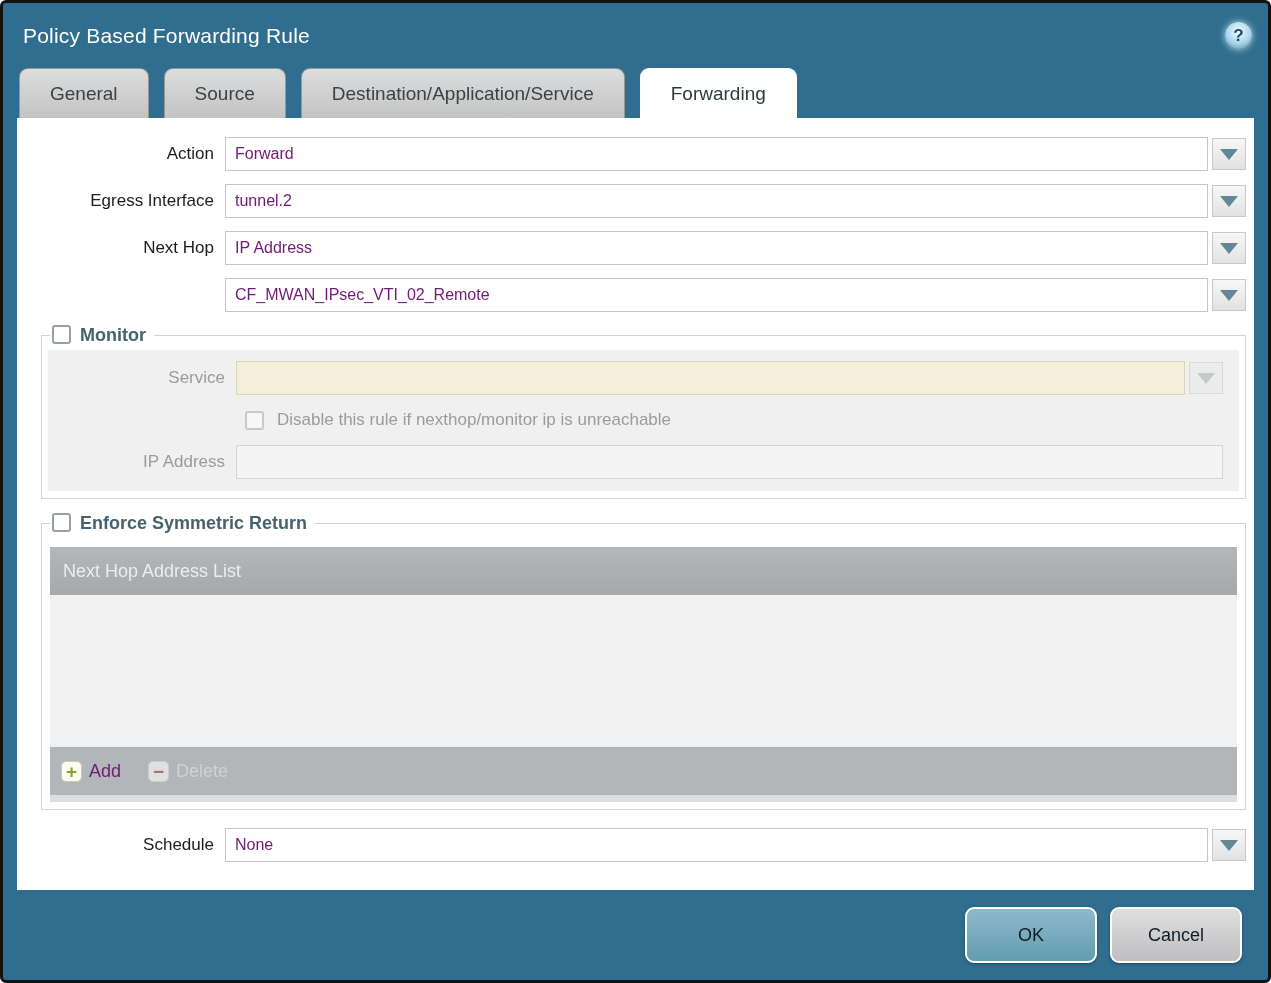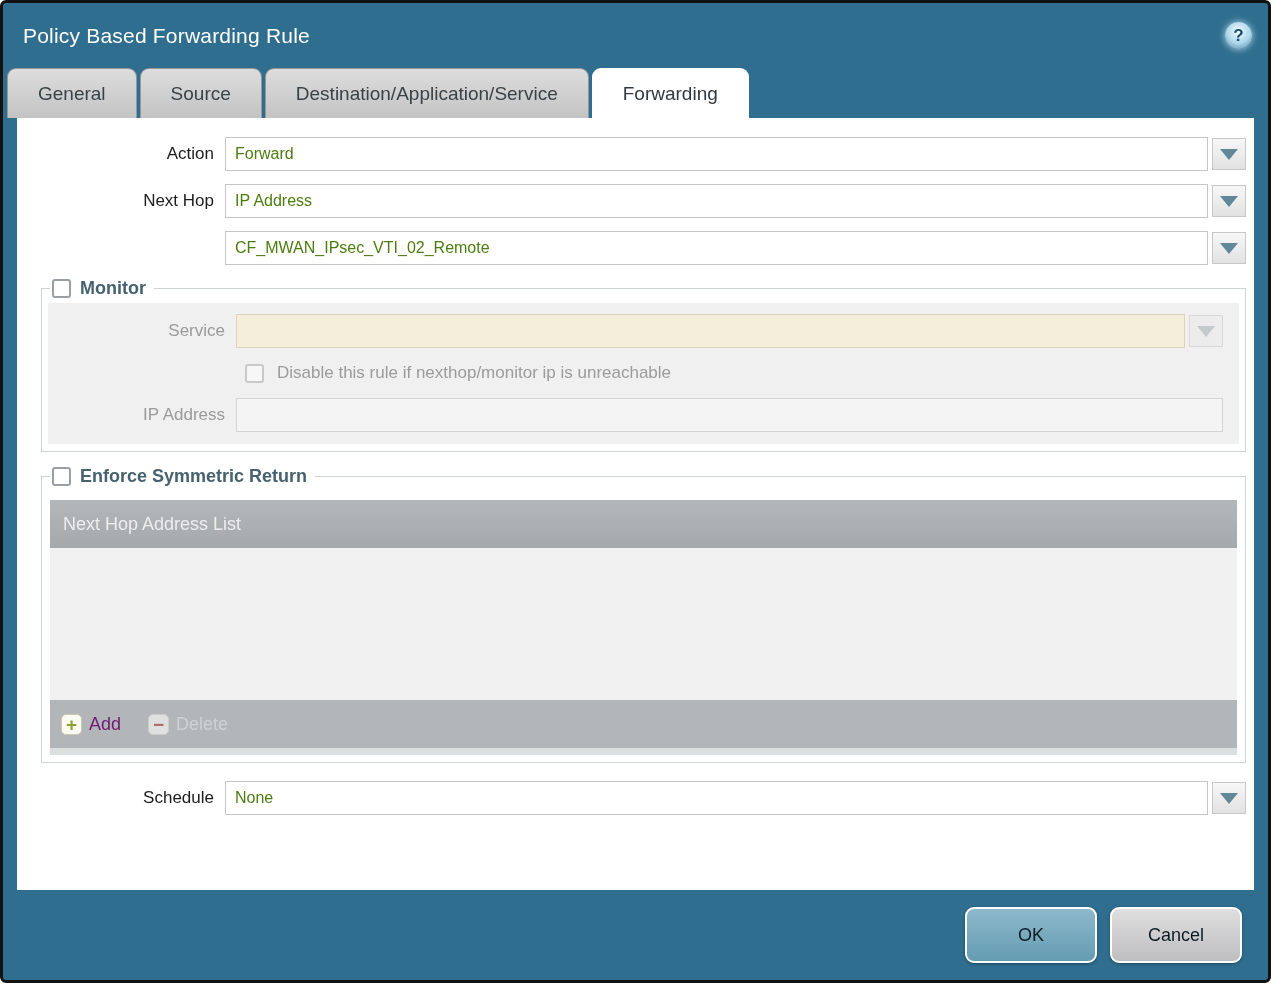--- a/index.html
+++ b/index.html
@@ -20,21 +20,21 @@
   .help-icon {
     margin-left: auto; width: 27px; height: 27px; border-radius: 50%;
     background: radial-gradient(circle at 50% 35%, #f3fbff 0%, #a9d5ea 55%, #537e9b 100%);
     color: #174a6c; font-weight: bold; font-size: 17px;
     display: flex; align-items: center; justify-content: center;
     box-shadow: 0 0 7px rgba(190,225,245,.95);
     cursor: pointer;
   }
 
   
-  .tabs { flex: 0 0 50px; display: flex; align-items: stretch; gap: 3px; padding-left: 4px; }
+  .tabs { flex: 0 0 50px; display: flex; align-items: stretch; gap: 15px; padding-left: 16px; }
   .tab {
     background: linear-gradient(#dddddd, #c3c3c3);
     border: 1px solid #979797; border-bottom: none;
     border-radius: 9px 9px 0 0;
     color: #3a4246; font-size: 19px;
     display: flex; align-items: center; padding: 0 30px;
     cursor: pointer; white-space: nowrap;
   }
   .tab.active { background: #ffffff; border-color: #ffffff; color: #30393f; }
 
@@ -43,40 +43,40 @@
 
   .form-row { display: flex; align-items: center; margin: 0 0 13px 0; justify-content: flex-end; }
   .form-row .label {
     flex: 0 0 208px; text-align: right; padding-right: 11px;
     font-size: 17px; color: #1c1c1c;
   }
   .field { flex: 1; display: flex; align-items: center; margin-right: 8px; }
   .input-box {
     flex: 1; height: 34px; border: 1px solid #c5c5c5; background: #ffffff;
     display: flex; align-items: center; padding: 16px 9px;
-    font-size: 16px; color: #4d7c0f; overflow: hidden; white-space: nowrap;
+    font-size: 16px; color: #701a75; overflow: hidden; white-space: nowrap;
   }
   .dd-btn {
     flex: 0 0 34px; width: 34px; height: 32px; margin-left: 4px;
     background: linear-gradient(#f7f7f7, #e2e2e2);
     border: 1px solid #c8c8c8;
     display: flex; align-items: center; justify-content: center;
     cursor: pointer;
   }
   .dd-arrow {
     width: 0; height: 0;
     border-left: 9px solid transparent; border-right: 9px solid transparent;
     border-top: 11px solid #628799;
   }
   .dd-btn.disabled { background: #ececec; border-color: #d9d9d9; cursor: default; }
   .dd-arrow.disabled { border-top-color: #c4c9cc; }
 
   
   fieldset.group { border: 1px solid #ced3d6; margin: 6px 8px 14px 24px; padding: 4px 6px 7px 6px; }
-  fieldset.group legend { display: flex; align-items: center; gap: 9px; padding: 0 8px 0 2px; margin-left: 2px; }
+  fieldset.group legend { display: flex; gap: 9px; padding: 0 8px 0 2px; margin-left: 2px; }
   .cb {
     width: 19px; height: 19px; border: 2px solid #98a0a5; border-radius: 3px;
     background: #ffffff; cursor: pointer; flex: 0 0 auto;
   }
   .cb.disabled { border-color: #c9c9c9; background: #f7f7f7; cursor: default; }
   .legend-text { font-size: 18px; font-weight: bold; color: #47626f; }
 
   .panel { background: #f0f0f0; padding: 11px 8px 12px 0; }
   .panel .form-row { margin-bottom: 0; }
   .panel .form-row .label { color: #9a9a9a; flex-basis: 188px; }
@@ -143,20 +143,29 @@
     <div class="form-row">
       <div class="label">Action</div>
       <div class="field">
         <div class="input-box">Forward</div>
         <div class="dd-btn">
           <span class="dd-arrow"></span>
         </div>
       </div>
     </div>
 
+    <div class="form-row">
+      <div class="label">Egress Interface</div>
+      <div class="field">
+        <div class="input-box">tunnel.2</div>
+        <div class="dd-btn">
+          <span class="dd-arrow"></span>
+        </div>
+      </div>
+    </div>
 
     <div class="form-row">
       <div class="label">Next Hop</div>
       <div class="field">
         <div class="input-box">IP Address</div>
         <div class="dd-btn">
           <span class="dd-arrow"></span>
         </div>
       </div>
     </div>

